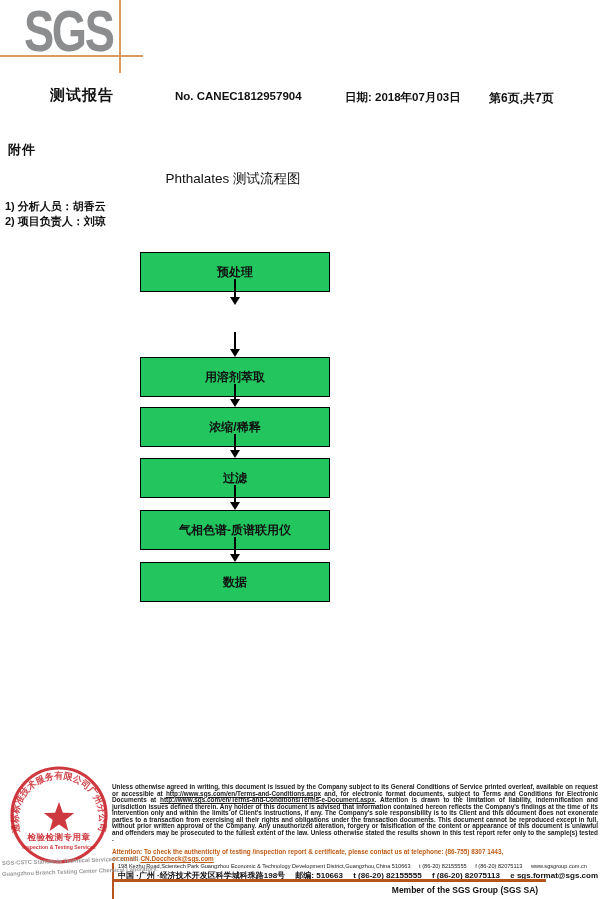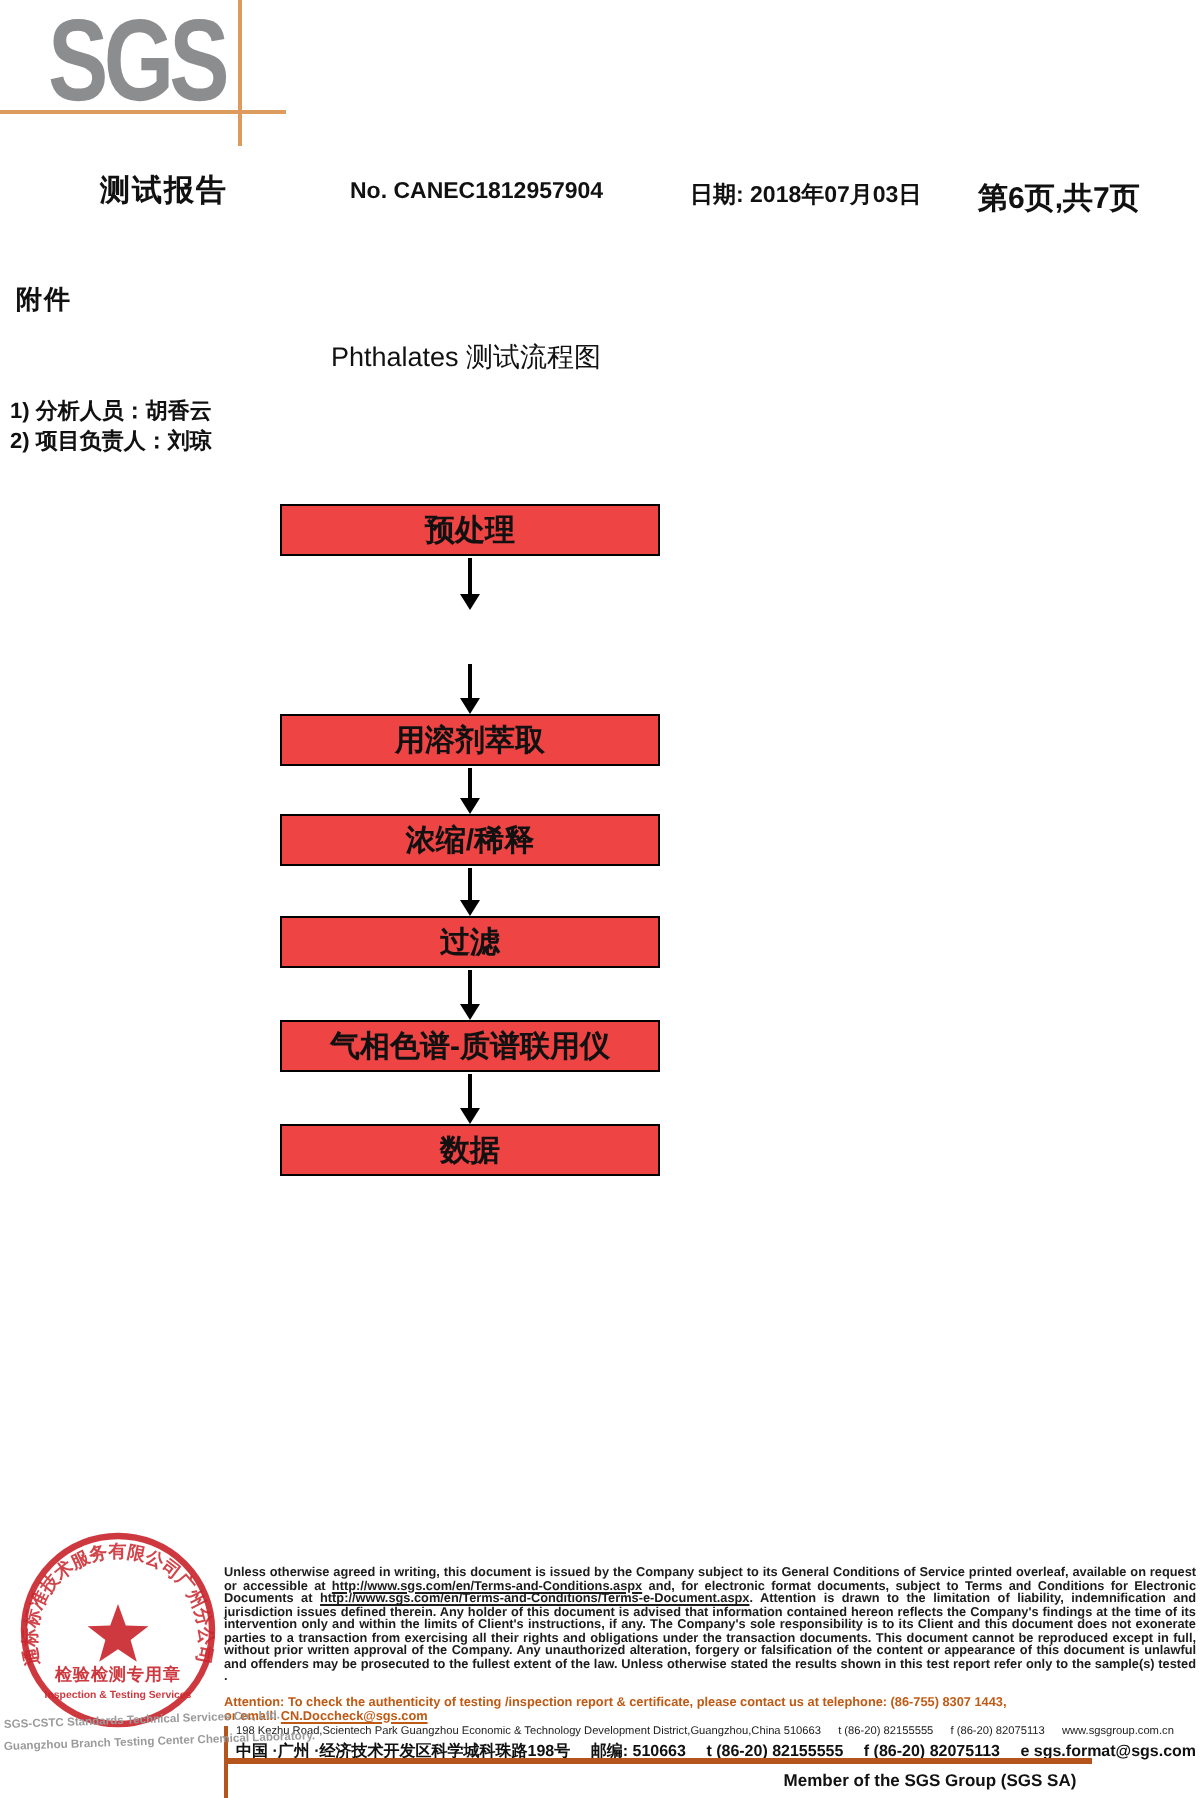--- a/index.html
+++ b/index.html
@@ -7,32 +7,32 @@
   .page { position:relative; width:600px; height:899px; background:#ffffff; overflow:hidden; }
 
   
   .logo-rule-h { position:absolute; left:0; top:55px; width:143px; height:2px; background:#dd9b5e; }
   .logo-rule-v { position:absolute; left:119px; top:0; width:2px; height:73px; background:#dd9b5e; }
   .sgs-logo { position:absolute; left:24px; top:2px; font-size:58px; font-weight:800; color:#8b8d8e;
               letter-spacing:-3px; transform:scale(0.78,1); transform-origin:left top; line-height:1; z-index:2; }
   .report-title { position:absolute; left:7px; top:86px; font-size:15px; font-weight:bold; color:#111; letter-spacing:1px;margin-left:43px; }
   .report-no { position:absolute; left:175px; top:90px; font-size:11.5px; font-weight:600; color:#111; }
   .report-date { position:absolute; left:345px; top:90px; font-size:11.5px; font-weight:600; color:#111; }
-  .report-page { position:absolute; left:489px; top:90px; font-size:15px; font-weight:600; color:#111; }
+  .report-page { position:absolute; left:489px; top:90px; font-size:12px; font-weight:600; color:#111; }
 
   
   .attachment { position:absolute; left:8px; top:141px; font-size:13px; font-weight:bold; color:#111; letter-spacing:1px; }
   .flow-title { position:absolute; left:0; top:170px; width:466px; text-align:center;
                 font-size:13.5px; font-weight:normal; color:#111; }
   .personnel-list { position:absolute; left:5px; top:199px; font-size:11px; font-weight:600; color:#111; line-height:15px; }
 
   
-  .flow-box { position:absolute; left:140px; width:190px; height:26px; border:1.5px solid #000;
+  .flow-box { position:absolute; left:140px; width:190px; height:40px; border:1.5px solid #000;
               display:flex; align-items:center; justify-content:center;
-              font-size:15px; font-weight:600; color:#111; background:#ef4444; }
+              font-size:12px; font-weight:600; color:#111; background:#22c55e; }
   .flow-arrow { position:absolute; left:229px; width:12px; }
   .flow-arrow::before { content:""; position:absolute; left:5px; top:0; bottom:7px; width:2px; background:#000; }
   .flow-arrow::after { content:""; position:absolute; left:1px; bottom:0; width:0; height:0;
                        border-left:5px solid transparent; border-right:5px solid transparent; border-top:8px solid #000; }
 
   
   .stamp-svg { position:absolute; left:2px; top:755px; }
   .stamp-overlay { position:absolute; left:2px; color:#9b9b9b; font-size:5.8px; font-weight:600;
                    transform:rotate(-2deg); transform-origin:left; white-space:nowrap; z-index:3; }
   .stamp-line1 { top:860px; }

